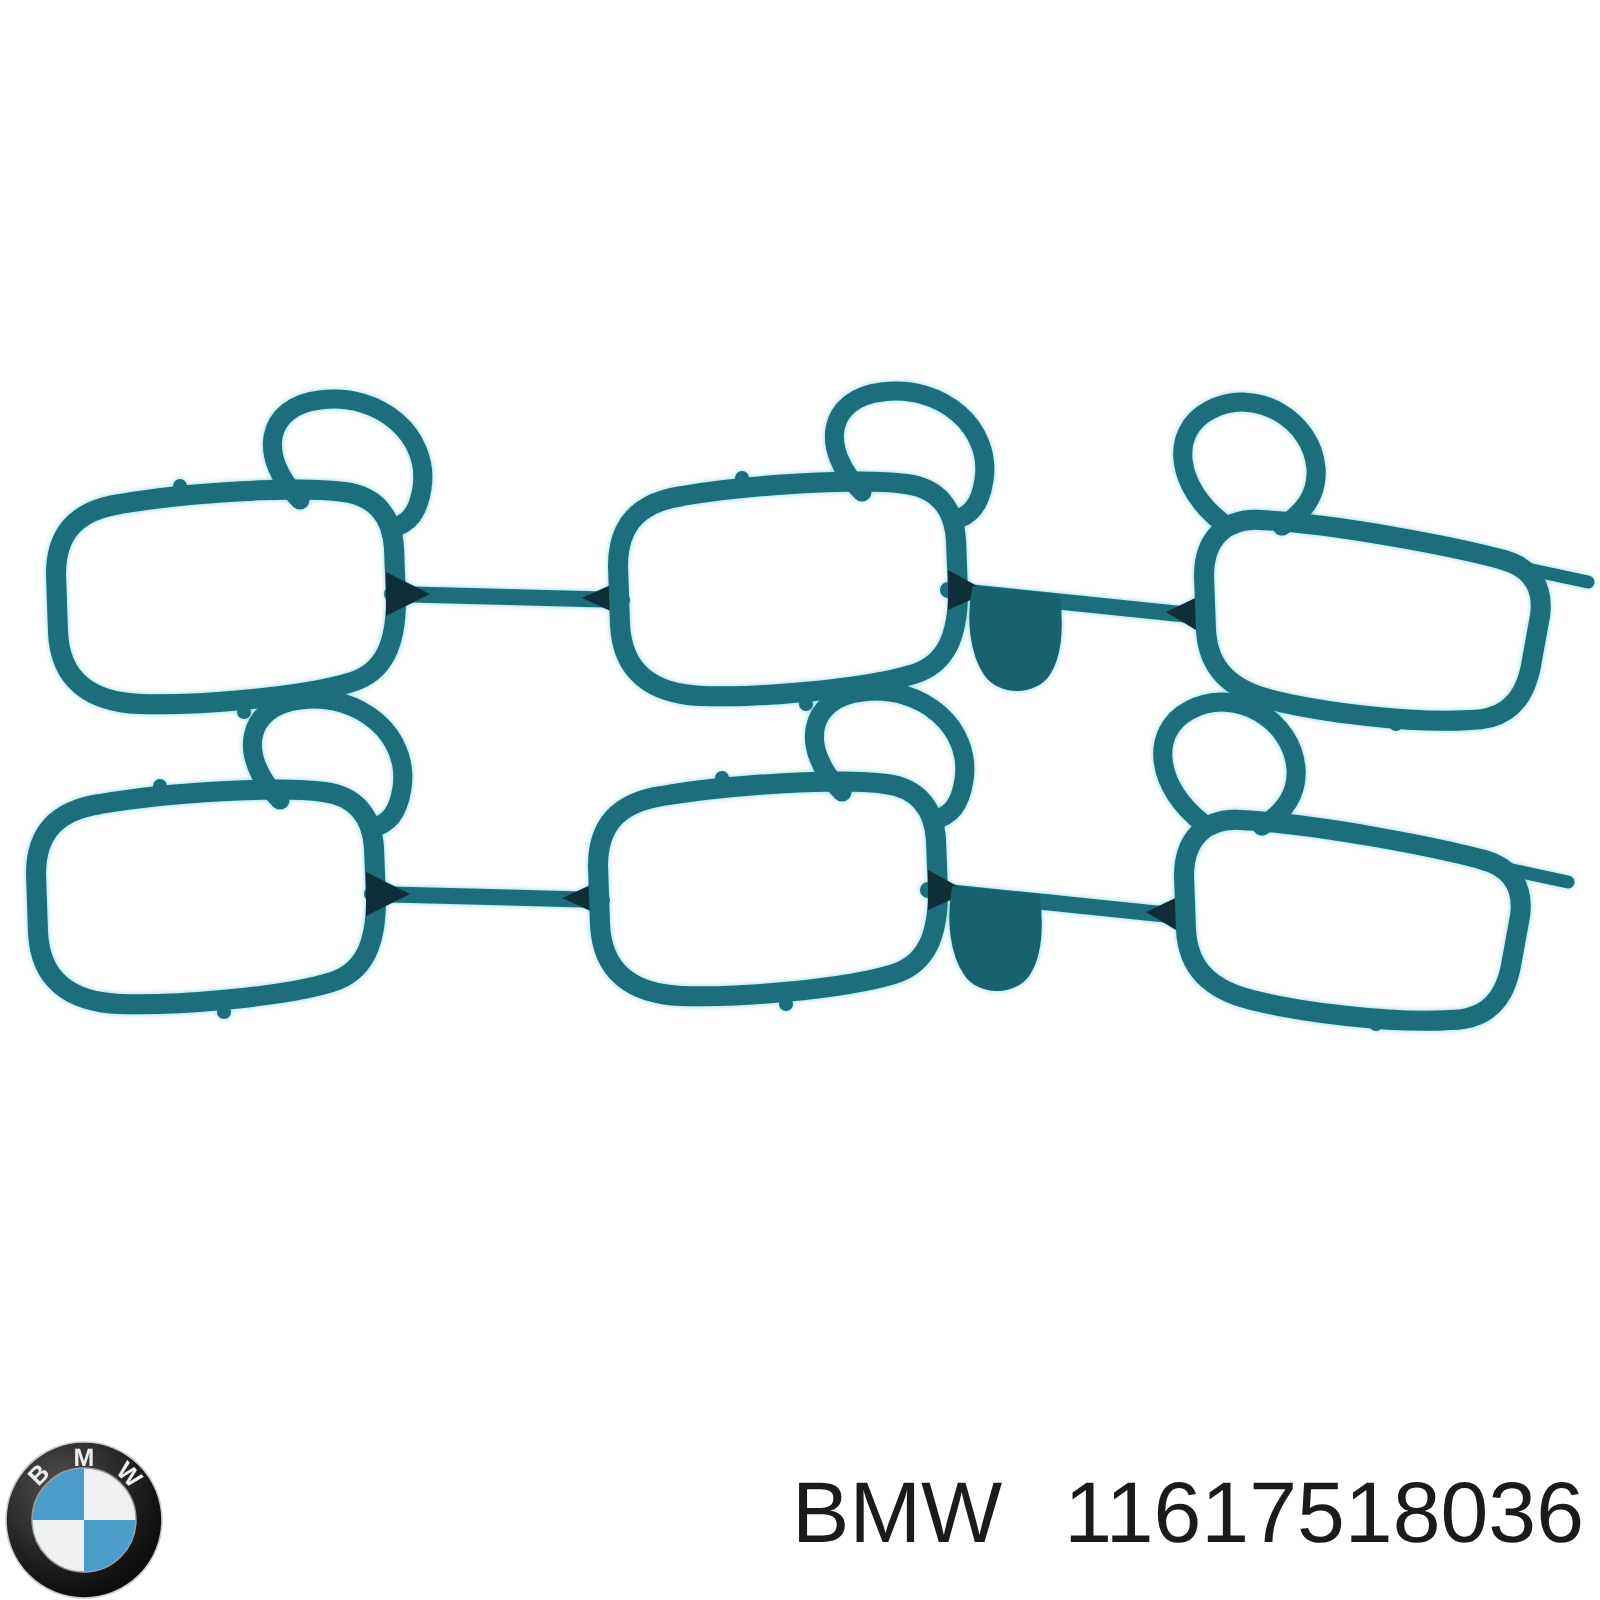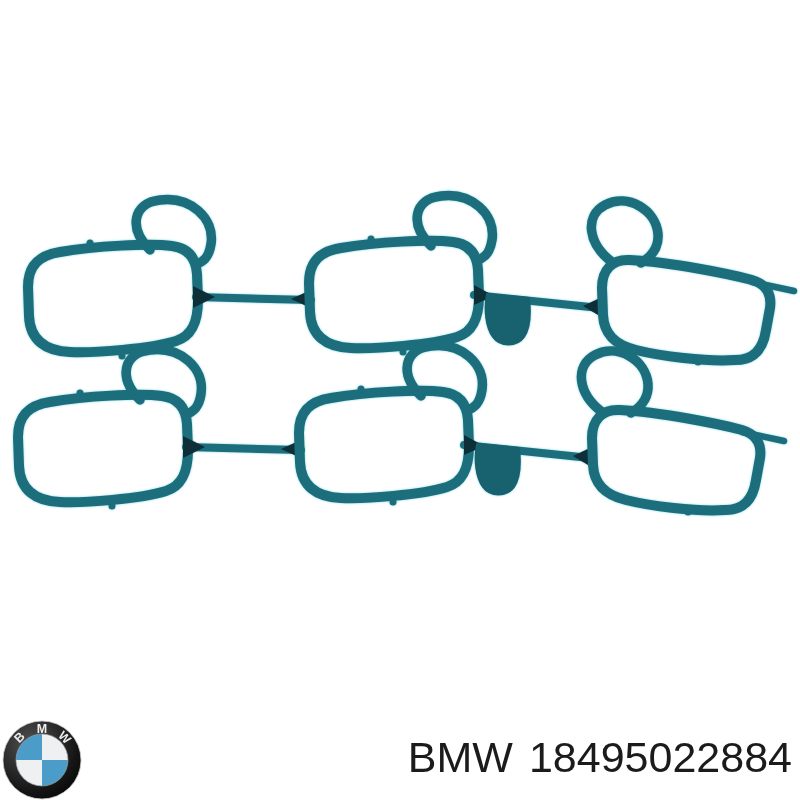--- a/index.html
+++ b/index.html
@@ -23,21 +23,21 @@
   .gaskets circle.nub{fill:var(--gasket);}
 
   
   .logo-wrap{position:absolute;left:2px;top:720px;width:80px;height:80px;}
   .logo-wrap svg{width:80px;height:80px;display:block;}
   .logo-letter{font-family:"Liberation Sans",sans-serif;font-size:12.5px;
                font-weight:bold;fill:#ededed;}
   .q-blue{fill:var(--logo-blue);}
   .q-light{fill:var(--logo-light);}
 
-  .caption{position:absolute;top:736px;right:8px;display:flex;gap:16px;
+  .caption{position:absolute;top:736px;right:8px;display:flex;gap:31px;
            font-size:43px;line-height:1.0;color:var(--caption-text);
            font-family:"Liberation Sans",sans-serif;white-space:nowrap;}
 </style>
 </head>
 <body>
 
 <div class="stage">
 
   <svg class="gaskets" viewBox="0 0 800 800">
     <g>
@@ -113,16 +113,16 @@
       <path class="q-light" d="M 40 40 L 14 40 A 26 26 0 0 0 40 66 Z"></path>
       <circle cx="40" cy="40" r="26" fill="none" stroke="#9aa0a3" stroke-width="0.7"></circle>
       <text class="logo-letter" x="17.5" y="17.5" text-anchor="middle" dominant-baseline="central" transform="rotate(-45 17.5 17.5)">B</text>
       <text class="logo-letter" x="40" y="8.8" text-anchor="middle" dominant-baseline="central">M</text>
       <text class="logo-letter" x="62.5" y="17.5" text-anchor="middle" dominant-baseline="central" transform="rotate(45 62.5 17.5)">W</text>
     </svg>
   </div>
 
   <div class="caption">
     <span>BMW</span>
-    <span>18495022884</span>
+    <span>11617518036</span>
   </div>
 
 </div>
 
 </body></html>

